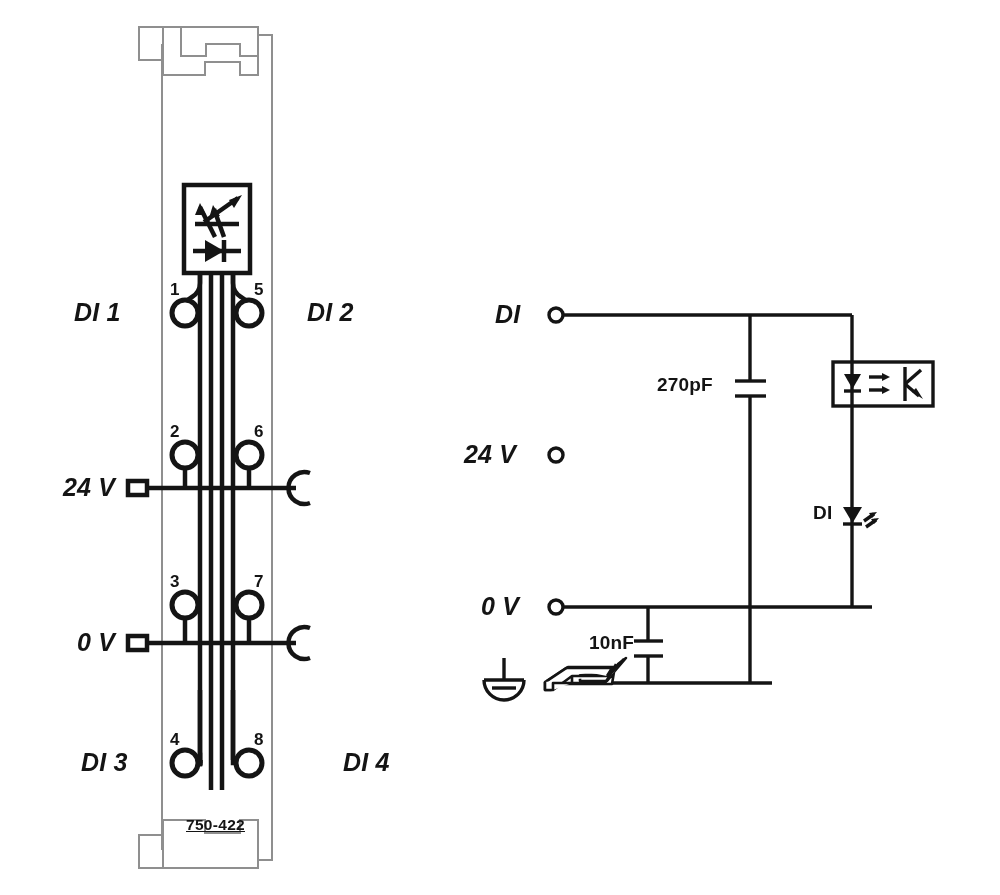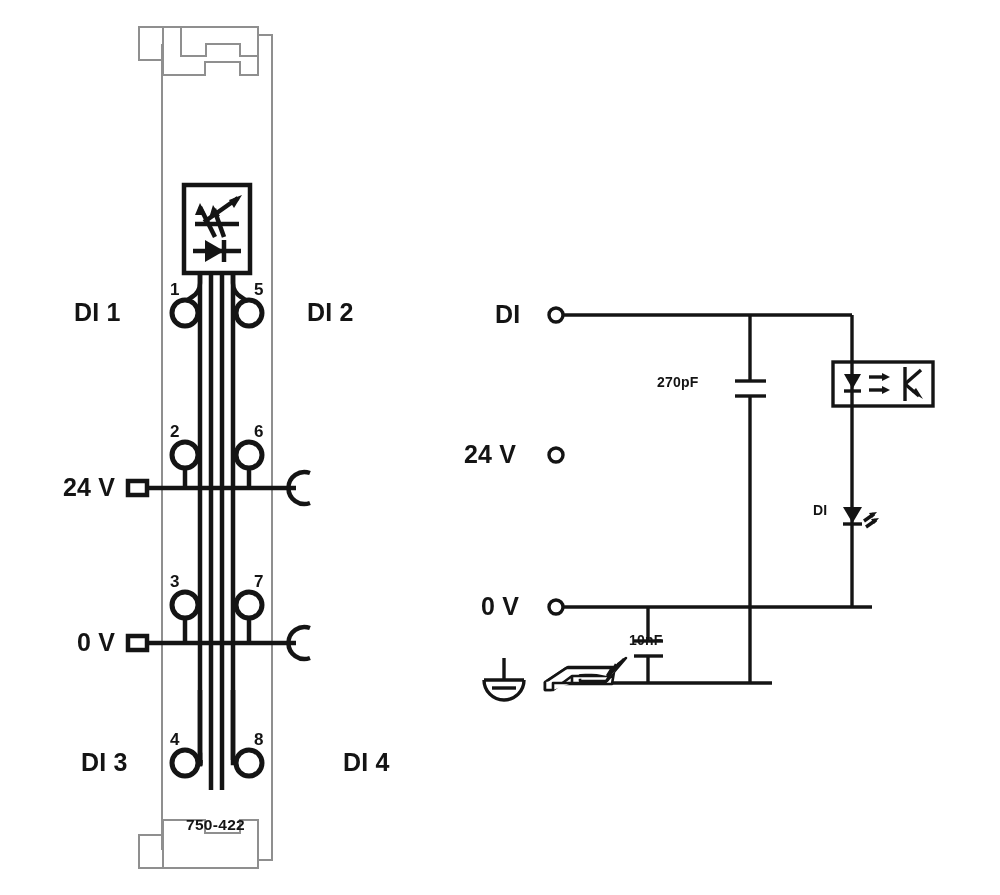--- a/index.html
+++ b/index.html
@@ -30,22 +30,22 @@
   }
   .lbl {
     position: absolute;
     font-family: "Liberation Sans", sans-serif;
     font-weight: bold;
     color: #141414;
     white-space: nowrap;
     line-height: 1;
     letter-spacing: 0.2px;
   }
-  .lbl-big { font-size: 25px; }
-  .lbl-mid { font-size: 14px; }
+  .lbl-big { font-size: 25px; font-style: italic; }
+  .lbl-mid { font-size: 19px; }
   .lbl-small { font-size: 17px; font-weight: bold; }
   .lbl-part { font-size: 15.5px; font-weight: bold; letter-spacing: 0.3px; }
 </style>
 </head>
 <body>
 
 <div id="stage">
 
   <svg id="diagram" viewBox="0 0 1000 895">
     <defs>
@@ -258,23 +258,23 @@
 
   <div class="lbl lbl-small" style="left:170px; top:281px;">1</div>
   <div class="lbl lbl-small" style="left:254px; top:281px;">5</div>
   <div class="lbl lbl-small" style="left:170px; top:423px;">2</div>
   <div class="lbl lbl-small" style="left:254px; top:423px;">6</div>
   <div class="lbl lbl-small" style="left:170px; top:573px;">3</div>
   <div class="lbl lbl-small" style="left:254px; top:573px;">7</div>
   <div class="lbl lbl-small" style="left:170px; top:731px;">4</div>
   <div class="lbl lbl-small" style="left:254px; top:731px;">8</div>
 
-  <div class="lbl lbl-part" style="left:186px; top:817px;">750-422</div>
+  <div class="lbl lbl-part" style="left:186px; top:817px;text-decoration:underline;">750-422</div>
 
   <div class="lbl lbl-big" style="left:495px; top:302px;">DI</div>
   <div class="lbl lbl-big" style="left:464px; top:442px;">24 V</div>
   <div class="lbl lbl-big" style="left:481px; top:594px;">0 V</div>
 
   <div class="lbl lbl-mid" style="left:657px; top:375px;">270pF</div>
-  <div class="lbl lbl-mid" style="left:589px; top:633px;margin-left:40px;">10nF</div>
+  <div class="lbl lbl-mid" style="left:589px; top:633px;">10nF</div>
   <div class="lbl lbl-mid" style="left:813px; top:503px;">DI</div>
 
 </div>
 
 </body></html>

